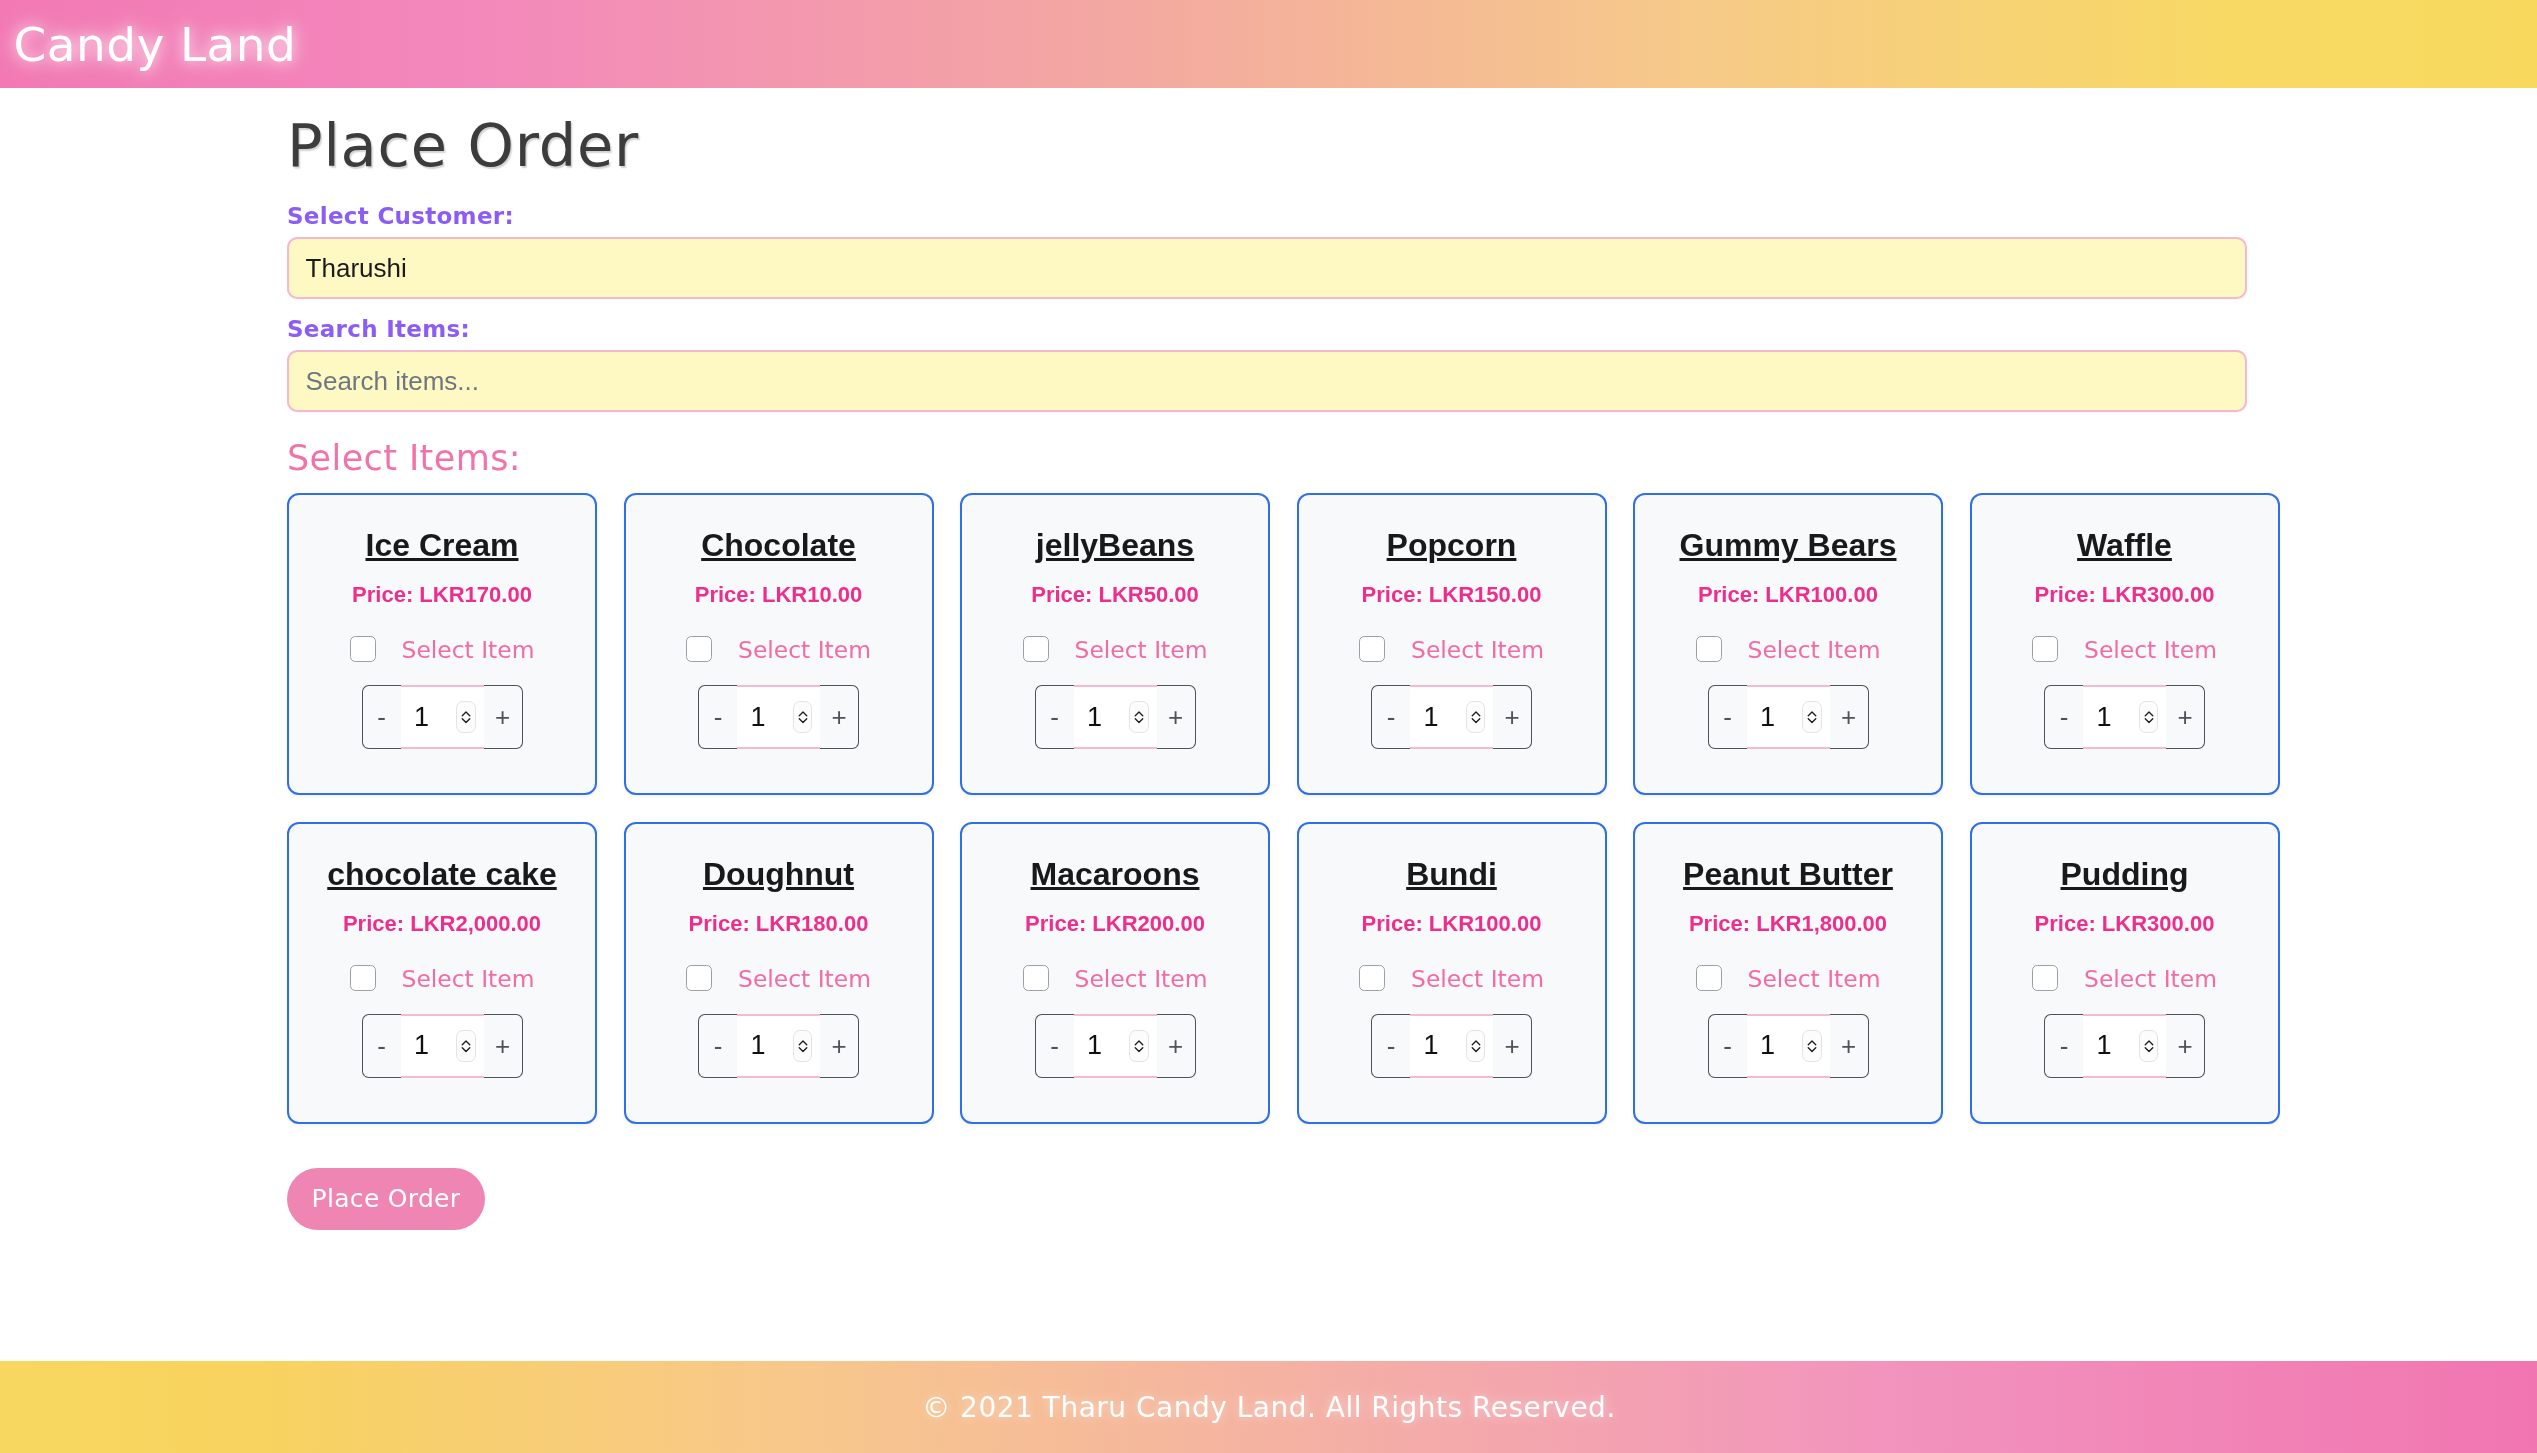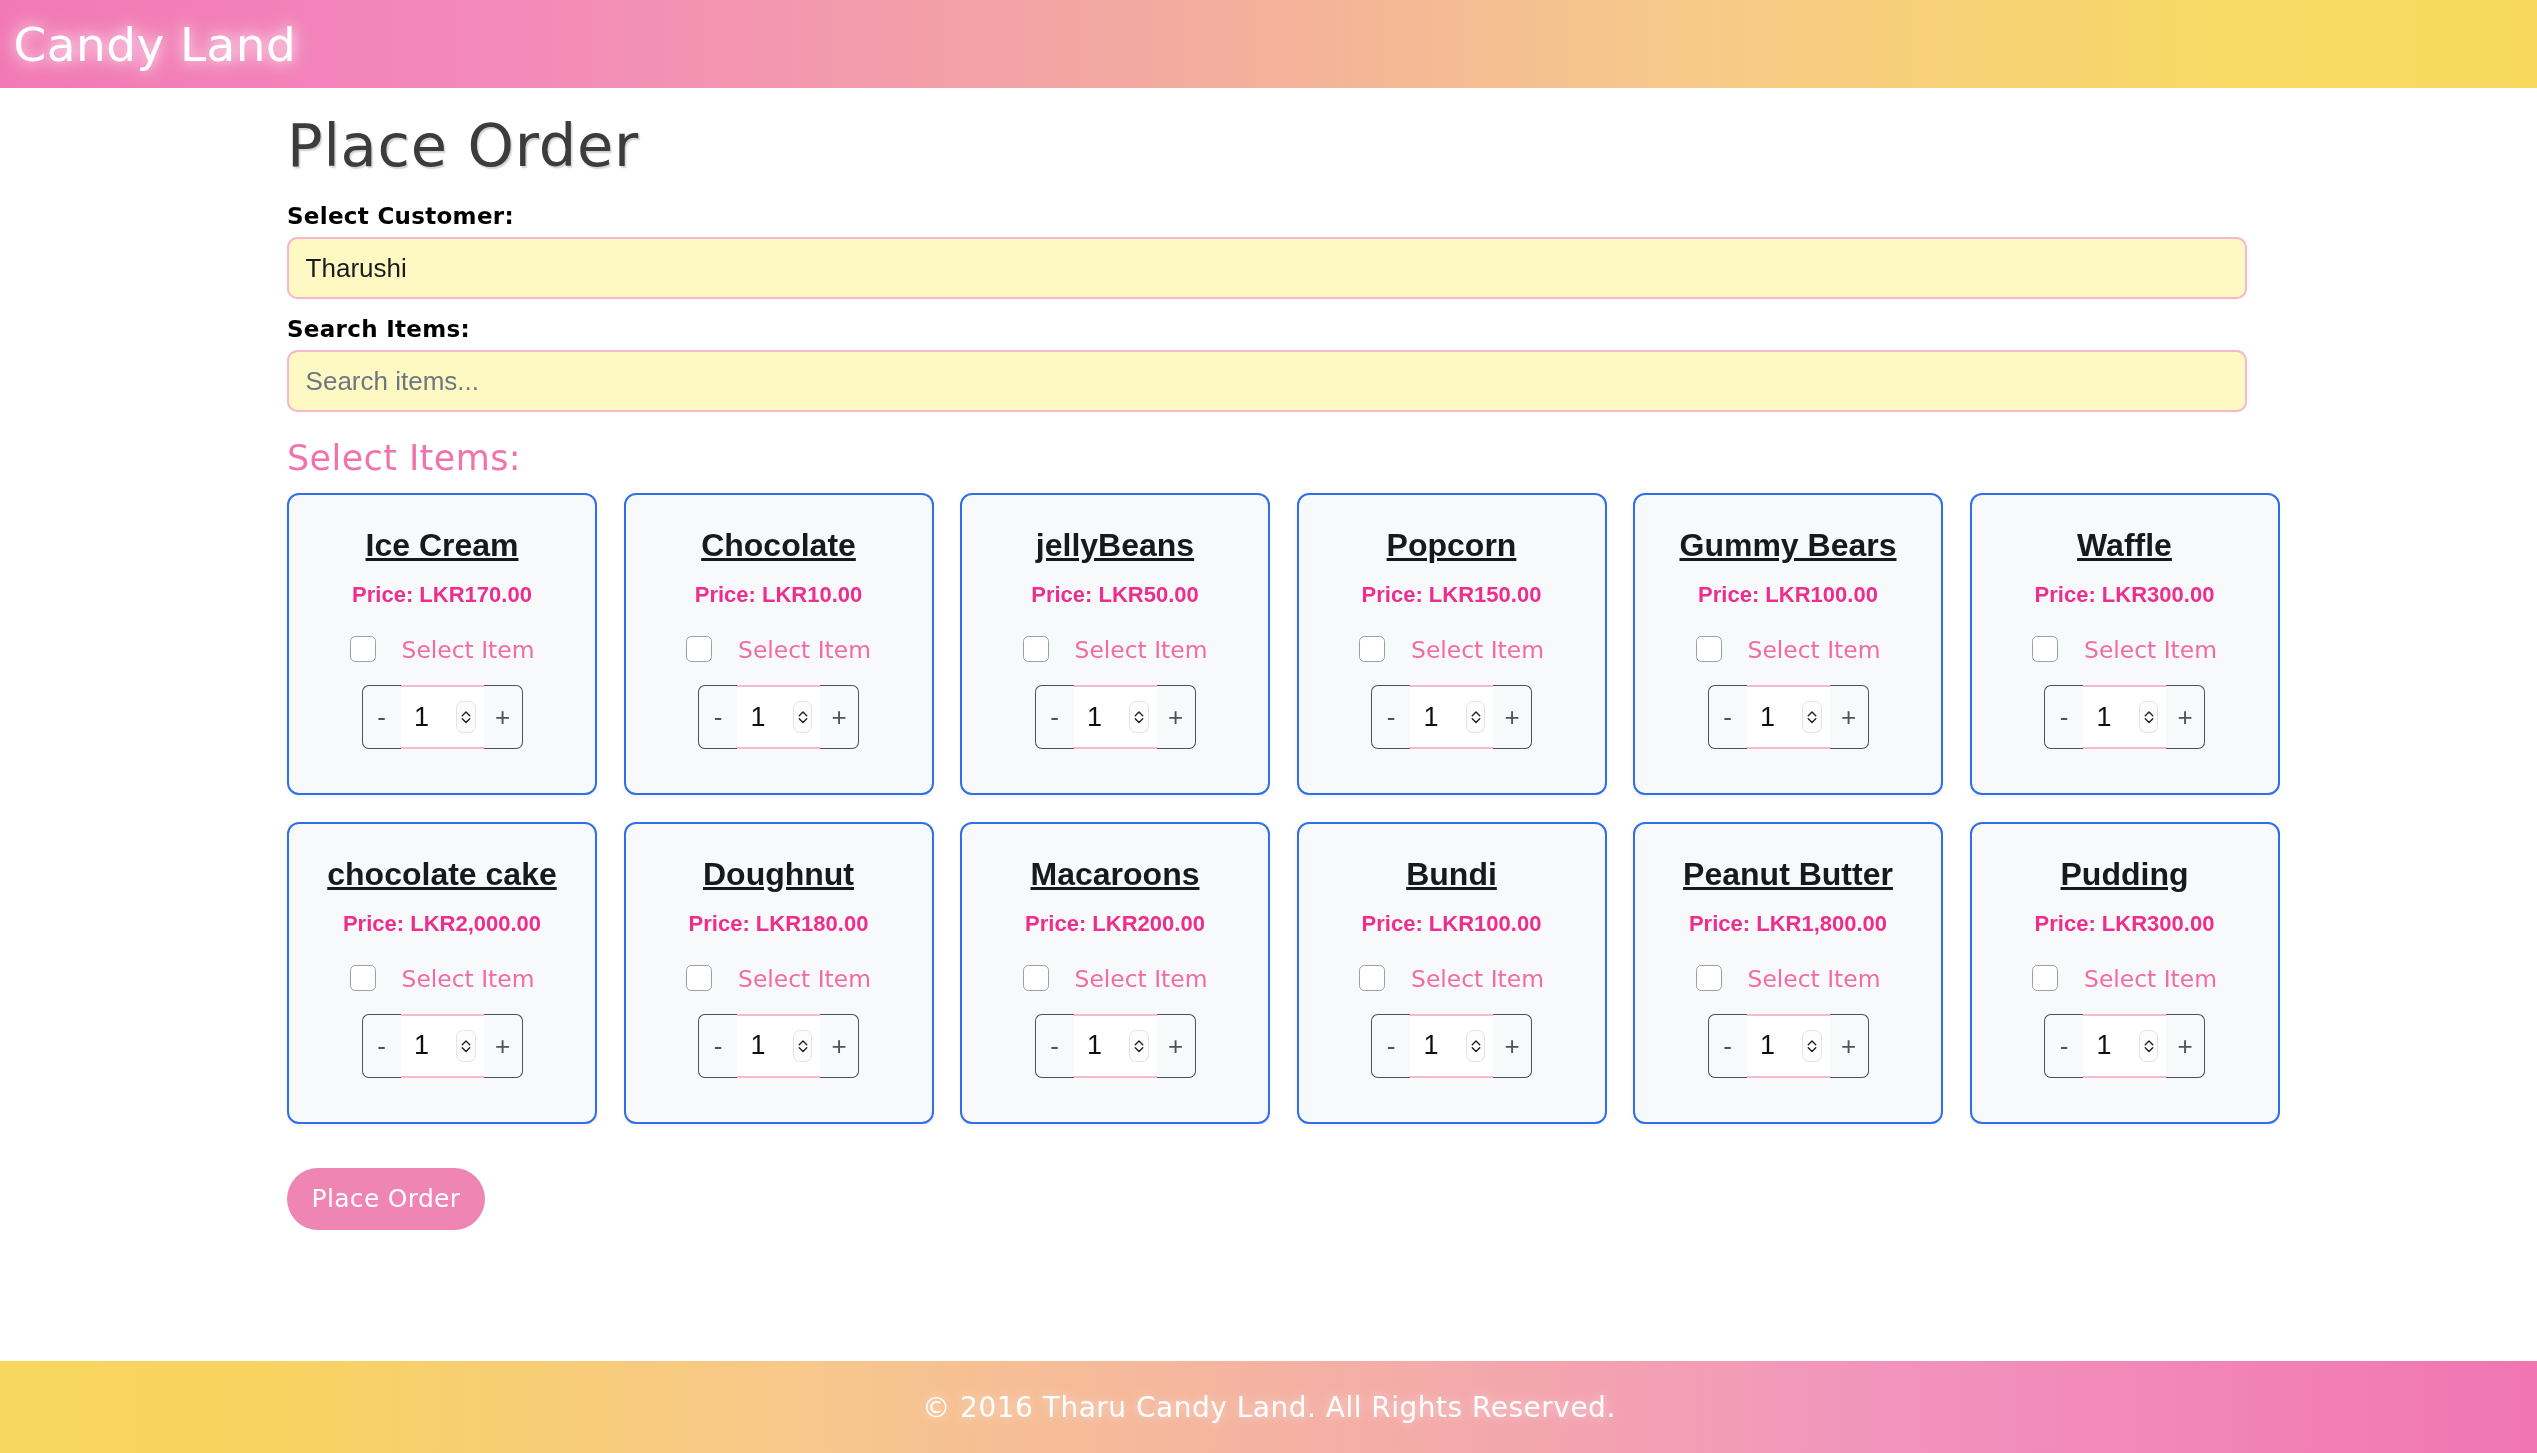--- a/index.html
+++ b/index.html
@@ -78,21 +78,21 @@
     color: #3c3c3c;
     letter-spacing: 0.8px;
     text-shadow: 1.5px 2.3px 1.5px rgba(0,0,0,0.18);
     margin-bottom: 26px;
     line-height: 1.05;
   }
 
   .field-label {
     font-size: 23px;
     font-weight: 700;
-    color: #000000;
+    color: #8b5cf6;
     letter-spacing: 0.3px;
     margin-bottom: 8.3px;
     display: block;
   }
 
   .input-box {
     width: 1960px;
     height: 62px;
     border: 2.3px solid #f5b8ce;
     border-radius: 10.6px;
@@ -551,15 +551,15 @@
             <div class="qty-btn plus">+</div>
           </div>
         </div>
       </div>
 
     <button class="place-order-btn">Place Order</button>
   </div>
 </div>
 
 <div class="footer">
-  <div class="footer-text">© 2016 Tharu Candy Land. All Rights Reserved.</div>
+  <div class="footer-text">© 2021 Tharu Candy Land. All Rights Reserved.</div>
 </div>
 
 
 </body></html>

